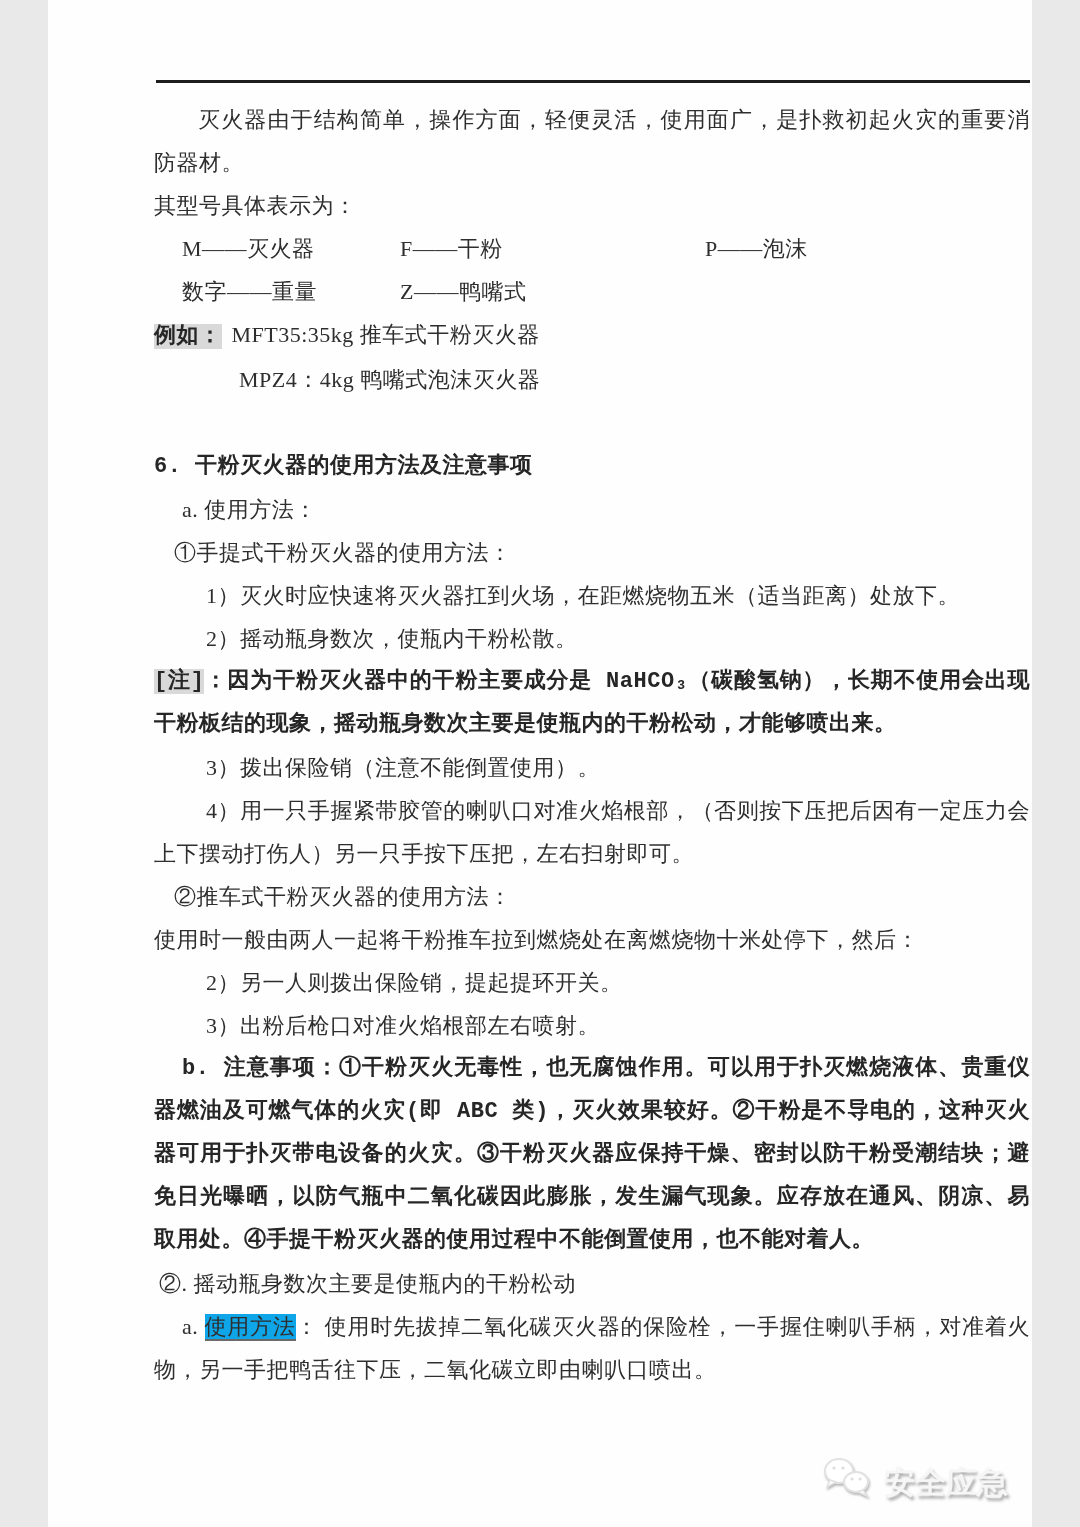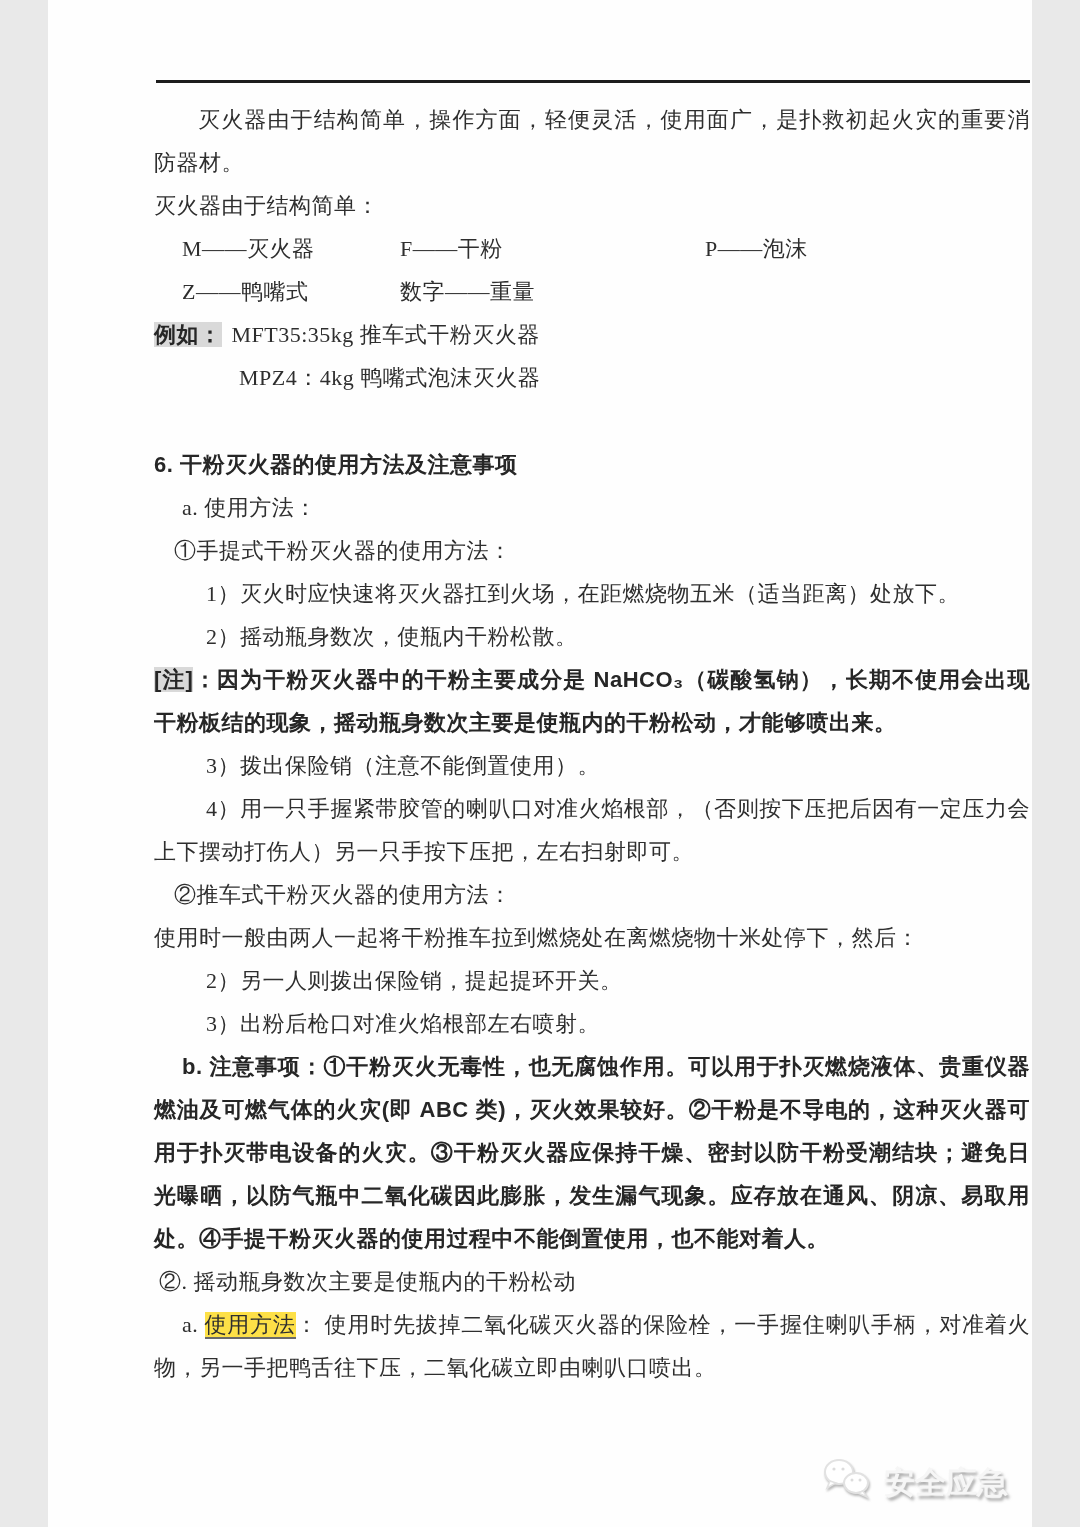--- a/index.html
+++ b/index.html
@@ -19,71 +19,71 @@
   .content{
     position:absolute;left:106px;top:98px;width:876px;
   }
   .content p, .content div.line{
     margin:0;
     font-size:22px;
     line-height:43px;
     letter-spacing:0.5px;
   }
   .justify{text-align:justify;}
-  .hei{font-family:Liberation Sans, sans-serif;font-weight:bold;color:#262626;}
+  .hei{font-family:Liberation Mono, monospace;font-weight:bold;color:#262626;}
   .ti2{text-indent:44px;}
   .ti52{text-indent:52px;}
   .ti28{text-indent:28px;}
   .pl20{padding-left:20px;}
   .pl28{padding-left:28px;}
   .pl5{padding-left:5px;}
   .hl{background:#d9d9d9;}
-  .hl-u{background:#fde047;box-shadow:0 2px 0 #6a6a6a;}
+  .hl-u{background:#0ea5e9;box-shadow:0 2px 0 #6a6a6a;}
   .model-grid{
     display:grid;
     grid-template-columns:218px 305px auto;
     padding-left:28px;
     font-size:22px;line-height:43px;letter-spacing:0.5px;
   }
   .example-line .lbl{margin-right:10px;}
   .example2{padding-left:85px;}
   .heading{
     margin-top:44px !important;
     font-size:23px;
   }
   .watermark{
     position:absolute;right:24px;bottom:18px;
     display:flex;align-items:center;gap:10px;
-    font-family:Liberation Sans, sans-serif;
+    font-family:Liberation Mono, monospace;
     font-weight:bold;font-size:31px;
     color:#f6f6f6;
     text-shadow:2px 3px 3px rgba(115,115,115,.6);
     user-select:none;
   }
   .watermark svg{filter:drop-shadow(1.5px 2px 1px rgba(125,125,125,.55));}
 </style>
 </head>
 <body>
 
 <div class="page">
 
   <div class="top-rule"></div>
 
   <div class="content">
 
     <p class="justify ti2">灭火器由于结构简单，操作方面，轻便灵活，使用面广，是扑救初起火灾的重要消防器材。</p>
 
-    <p>灭火器由于结构简单：</p>
+    <p>其型号具体表示为：</p>
 
     <div class="model-grid">
       <div class="line">M——灭火器</div>
       <div class="line">F——干粉</div>
       <div class="line">P——泡沫</div>
+      <div class="line">数字——重量</div>
       <div class="line">Z——鸭嘴式</div>
-      <div class="line">数字——重量</div>
     </div>
 
     <div class="line example-line">
       <span class="hl hei lbl">例如：</span><span>MFT35:35kg 推车式干粉灭火器</span>
     </div>
     <div class="line example2">
       <span>MPZ4：4kg 鸭嘴式泡沫灭火器</span>
     </div>
 
     <p class="hei heading">6. 干粉灭火器的使用方法及注意事项</p>

